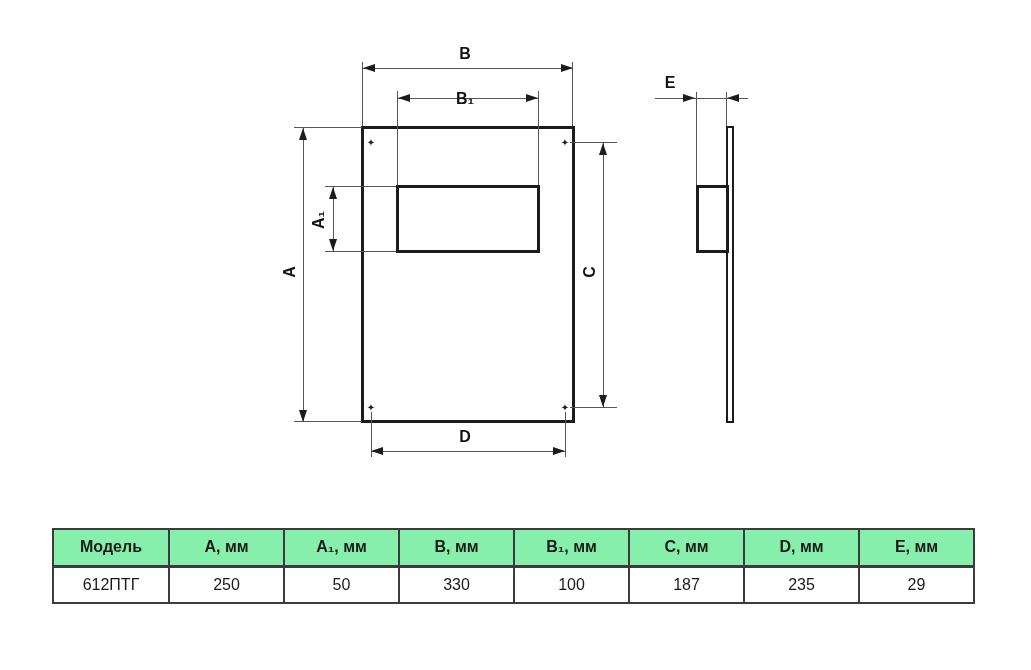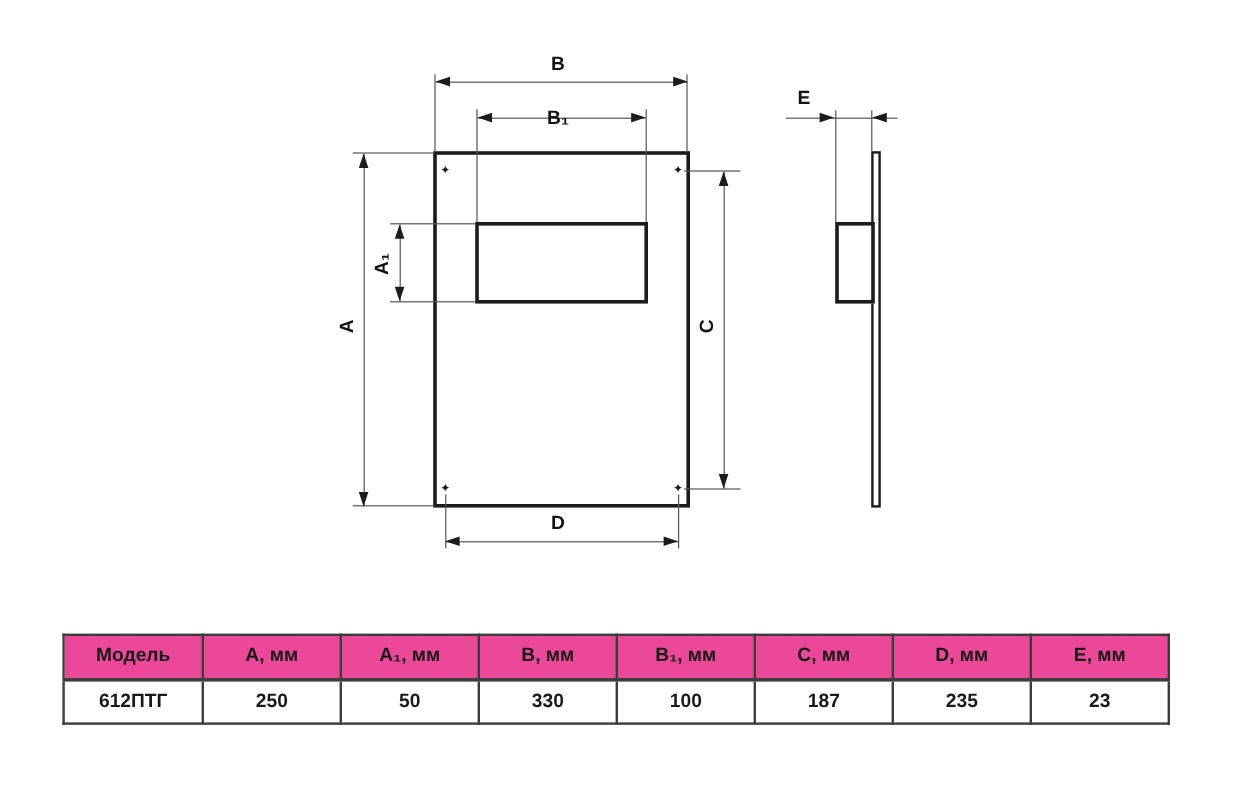--- a/index.html
+++ b/index.html
@@ -49,22 +49,22 @@
   
   .spec {
     position:absolute; left:52px; top:528px; width:923px;
     border-collapse:collapse; table-layout:fixed;
     font-size:16px; color:#1a1a1a;
   }
   .spec th, .spec td {
     border:2px solid #3c3c3c; text-align:center; vertical-align:middle;
     height:37px; overflow:hidden; white-space:nowrap;
   }
-  .spec th { background:#ec4899; font-weight:bold; border-bottom-width:3px;margin-left:13px; }
-  .spec td { background:#ffffff; font-weight:bold;margin-top:35px; }
+  .spec th { background:#86efac; font-weight:bold; border-bottom-width:3px;margin-left:13px; }
+  .spec td { background:#ffffff; font-weight:normal;margin-top:35px; }
 </style>
 </head>
 <body>
 
 <div class="canvas">
 
   <div>
 
     <div class="plate"></div>
 
@@ -157,18 +157,18 @@
     </thead>
     <tbody>
       <tr>
         <td>612ПТГ</td>
         <td>250</td>
         <td>50</td>
         <td>330</td>
         <td>100</td>
         <td>187</td>
         <td>235</td>
-        <td>23</td>
+        <td>29</td>
       </tr>
     </tbody>
   </table>
 
 </div>
 
 </body></html>

